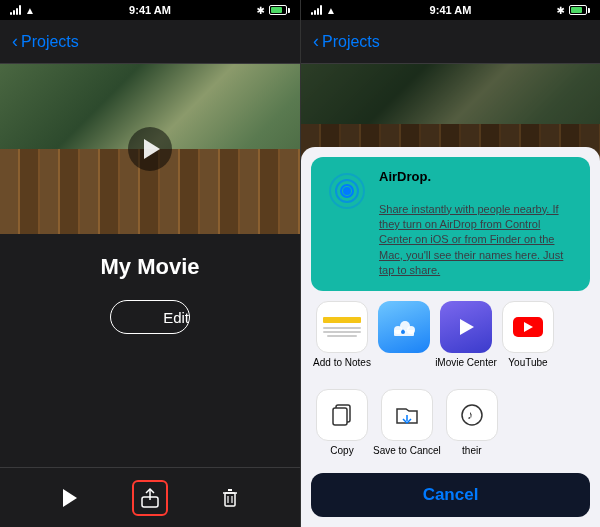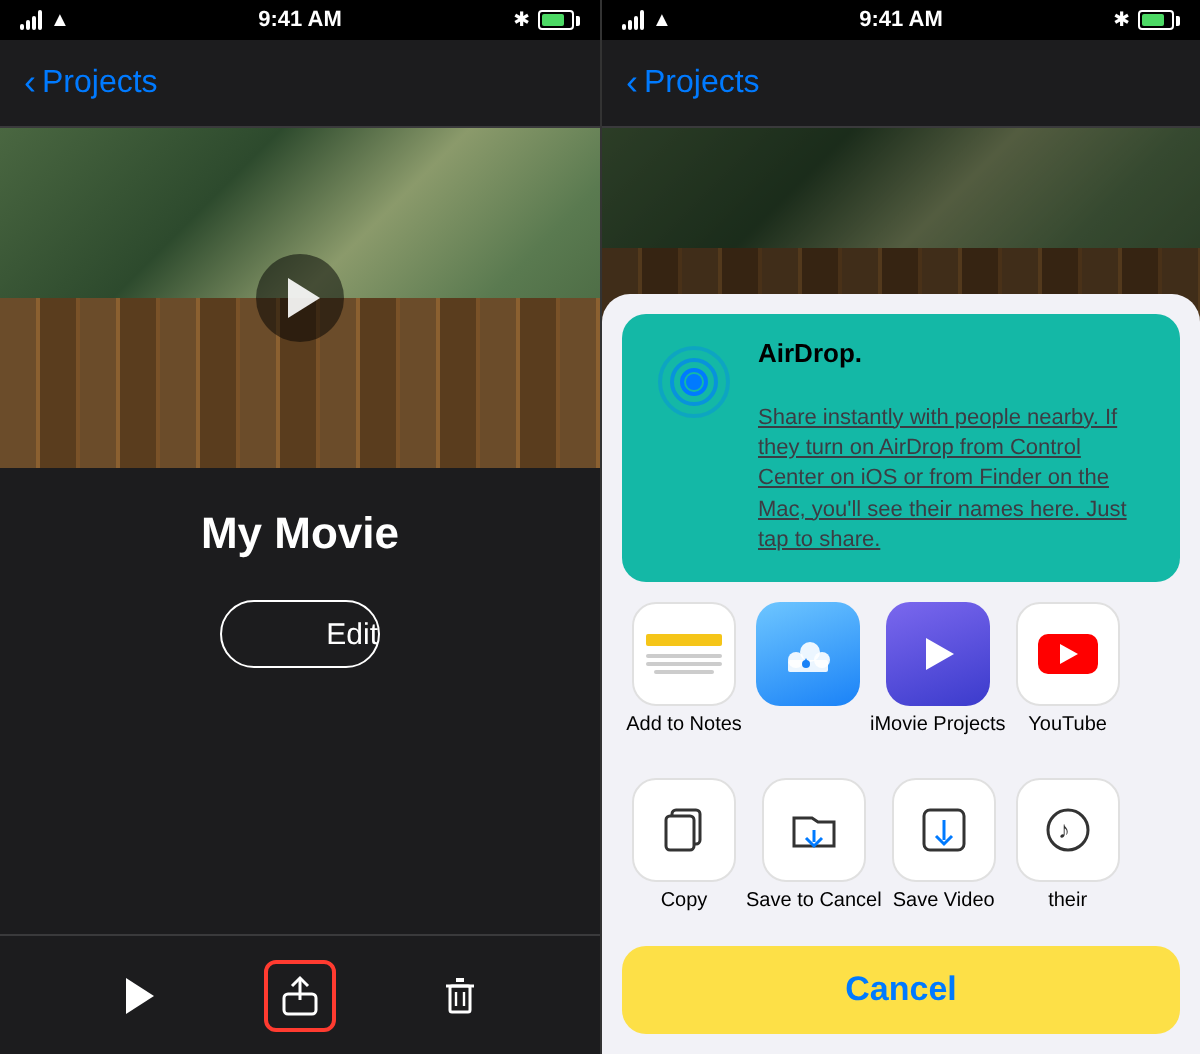--- a/index.html
+++ b/index.html
@@ -374,21 +374,21 @@
     }
     .action-label {
       font-size: 10px;
       color: #000;
       text-align: center;
       line-height: 1.2;
     }
 
     
     .cancel-button {
-      background: #fde047;
+      background: #0f172a;
       margin: 6px 10px 10px 10px;
       border-radius: 12px;
       height: 44px;
       display: flex;
       align-items: center;
       justify-content: center;
       cursor: pointer;
     }
     .cancel-label {
       font-size: 17px;
@@ -610,21 +610,21 @@
               </svg>
             </div>
           </div>
 
           <div class="app-item">
             <div class="app-icon" style="background:linear-gradient(160deg,#7b68ee,#3b3bcc);align-items:center;justify-content:center;">
               <svg width="28" height="28" viewBox="0 0 28 28">
                 <polygon points="8,6 22,14 8,22" fill="white"></polygon>
               </svg>
             </div>
-            <span class="app-label">iMovie Projects</span>
+            <span class="app-label">iMovie Center</span>
           </div>
 
           <div class="app-item">
             <div class="app-icon" style="background:#fff;border:1px solid #e0e0e0;align-items:center;justify-content:center;">
               <svg width="34" height="24" viewBox="0 0 34 24">
                 <rect x="2" y="2" width="30" height="20" rx="5" fill="#ff0000"></rect>
                 <polygon points="13,7 13,17 22,12" fill="white"></polygon>
               </svg>
             </div>
             <span class="app-label">YouTube</span>
@@ -649,30 +649,20 @@
             <div class="action-icon">
               <svg width="28" height="28" viewBox="0 0 28 28">
                 <path d="M4 8 L4 22 L24 22 L24 10 L16 10 L13 8 Z" fill="none" stroke="#333" stroke-width="1.5"></path>
                 <line x1="14" y1="14" x2="14" y2="20" stroke="#007aff" stroke-width="1.5"></line>
                 <polyline points="10,18 14,22 18,18" fill="none" stroke="#007aff" stroke-width="1.5"></polyline>
               </svg>
             </div>
             <span class="action-label">Save to Cancel</span>
           </div>
 
-          <div class="action-item">
-            <div class="action-icon">
-              <svg width="28" height="28" viewBox="0 0 28 28">
-                <rect x="4" y="4" width="20" height="20" rx="3" fill="none" stroke="#333" stroke-width="1.5"></rect>
-                <line x1="14" y1="9" x2="14" y2="19" stroke="#007aff" stroke-width="1.5"></line>
-                <polyline points="10,17 14,21 18,17" fill="none" stroke="#007aff" stroke-width="1.5"></polyline>
-              </svg>
-            </div>
-            <span class="action-label">Save Video</span>
-          </div>
 
           <div class="action-item">
             <div class="action-icon">
               <svg width="28" height="28" viewBox="0 0 28 28">
                 <circle cx="14" cy="14" r="10" fill="none" stroke="#333" stroke-width="1.5"></circle>
                 <note></note>
                 <text x="9" y="18" font-size="12" fill="#333" font-family="serif">♪</text>
               </svg>
             </div>
             <span class="action-label">their</span>

